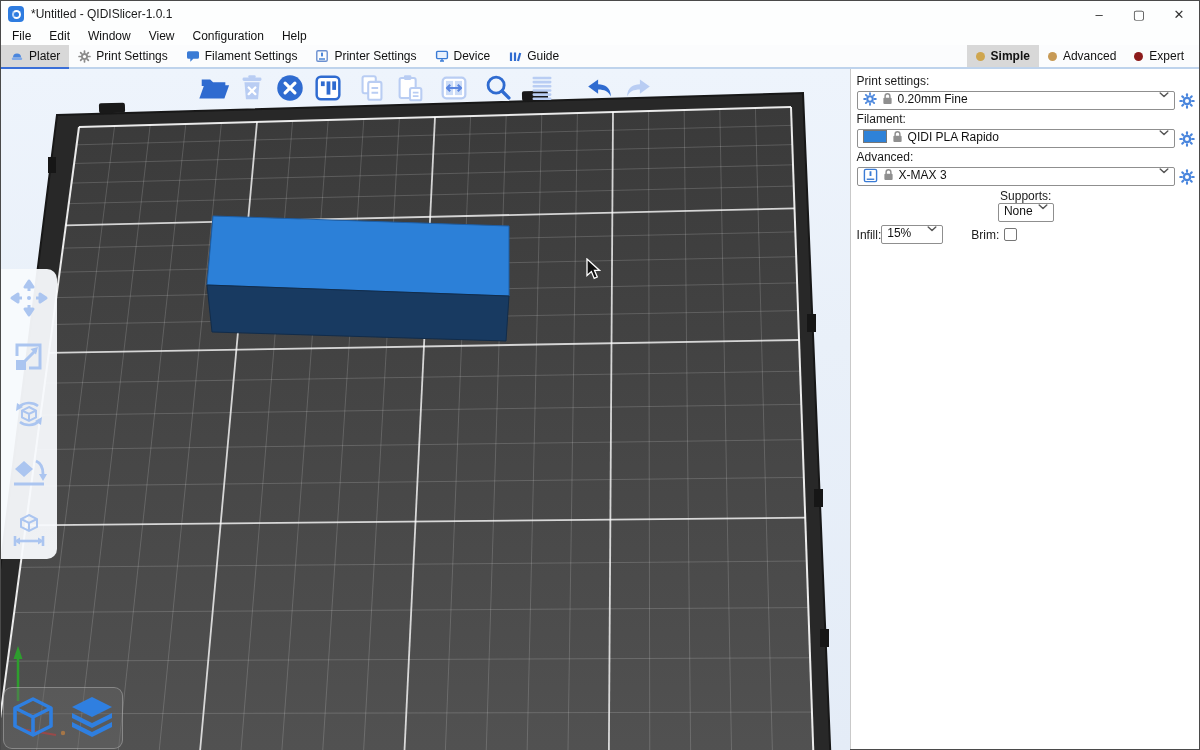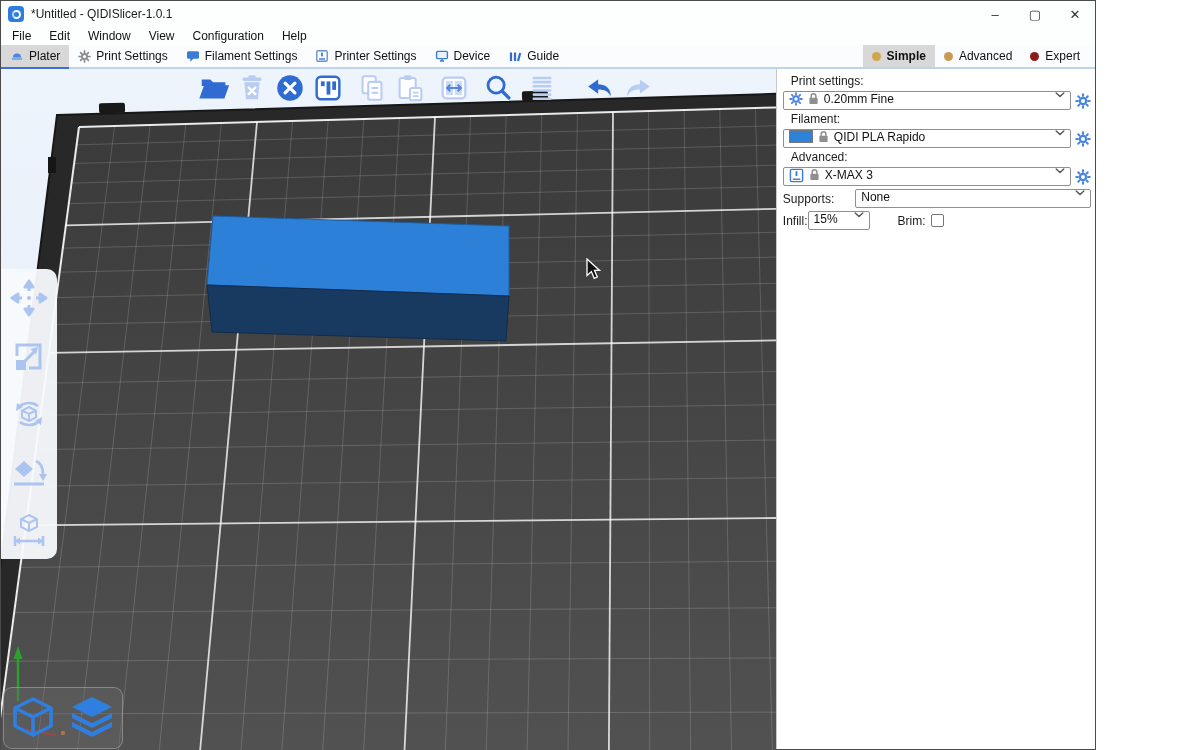--- a/index.html
+++ b/index.html
@@ -1,18 +1,18 @@
 <!DOCTYPE html>
 <html><head>
 <meta charset="utf-8">
 <style>
   * { margin:0; padding:0; box-sizing:border-box; }
   html,body { width:1200px; height:750px; overflow:hidden; background:#fff;
     font-family:"Liberation Sans", sans-serif; }
-  .window { width:1096px; height:750px; border:1px solid #4a4a4a; display:flex;
+  .window { width:1200px; height:750px; border:1px solid #4a4a4a; display:flex;
     flex-direction:column; background:#fbfdff; }
 
   
   .titlebar { height:26px; display:flex; align-items:center; background:#fdfefe;
     padding-left:7px; flex:0 0 auto; }
   .app-icon { width:16px; height:16px; border-radius:4px; background:#2e7ce0;
     display:inline-flex; align-items:center; justify-content:center; margin-right:7px; }
   .app-icon i { width:9px; height:9px; border:2.2px solid #fff; border-radius:50%;
     display:block; border-left-color:#bcd6f7; }
   .title-text { font-size:12px; color:#1b1b1b; }
@@ -59,21 +59,21 @@
   .view-panel { position:absolute; left:2px; top:618px; width:120px; height:62px;
     background:rgba(105,105,105,0.42); border:1px solid rgba(220,220,220,0.35);
     border-radius:9px; display:flex; align-items:center; justify-content:space-around; }
 
   .cursor { position:absolute; left:585px; top:189px; }
 
   
   .sidebar { width:350px; display:flex; flex-direction:column; background:#fff;
     border-left:1px solid #c9c9c9; }
   .settings { padding:3px 4px 0 6px; }
-  .s-label { font-size:12px; color:#1a1a1a; margin:2px 0 3px 8px; }
+  .s-label { font-size:12px; color:#1a1a1a; margin:2px 0 3px 0; }
   .combo-row { display:flex; align-items:center; gap:4px; margin-bottom:2px; }
   .combo { flex:1 1 auto; height:19px; border:1px solid #8f8f8f; border-radius:2px;
     background:#fff; display:flex; align-items:flex-start; gap:5px; padding:0 5px; }
   .combo .val { font-size:12px; color:#111; flex:1 1 auto; white-space:nowrap;
     overflow:hidden; }
   .swatch { width:24px; height:13px; border:1px solid #777; }
   .gear-out { width:16px; height:16px; color:#4a86dd; flex:0 0 auto; }
   .gear-in  { width:14px; height:14px; color:#4a86dd; flex:0 0 auto; }
   .lock { width:11px; height:13px; color:#8f8f8f; flex:0 0 auto; }
   .chev { width:10px; height:6px; flex:0 0 auto; }
@@ -487,21 +487,21 @@
             <span class="val">X-MAX 3</span>
             <svg class="chev">
                 <use href="#sym-chev"></use>
               </svg>
           </div>
           <svg class="gear-out">
               <use href="#sym-gear"></use>
             </svg>
         </div>
 
-        <div class="inline-row" style="gap:21px;">
+        <div class="inline-row" style="gap:0;flex-direction:column;">
           <span class="s-label">Supports:</span>
           <div class="combo" style="height:19px;">
             <span class="val">None</span>
             <svg class="chev">
                 <use href="#sym-chev"></use>
               </svg>
           </div>
         </div>
 
         <div class="inline-row" style="">

